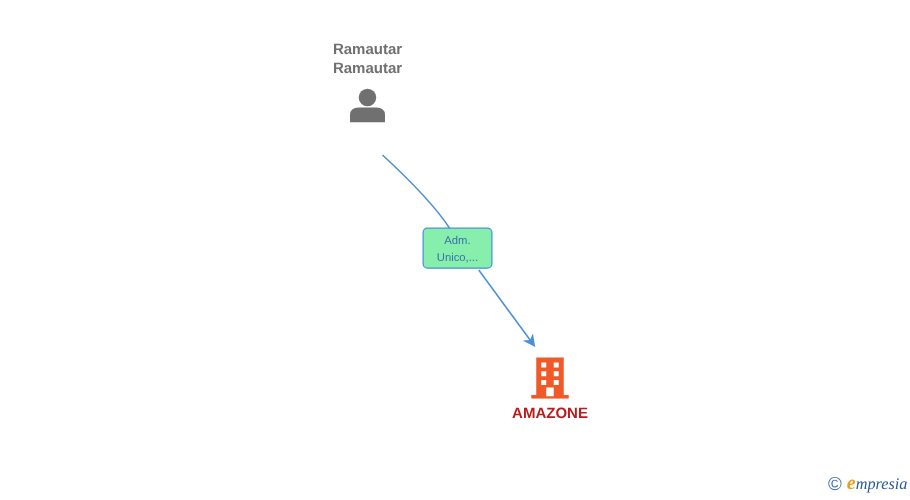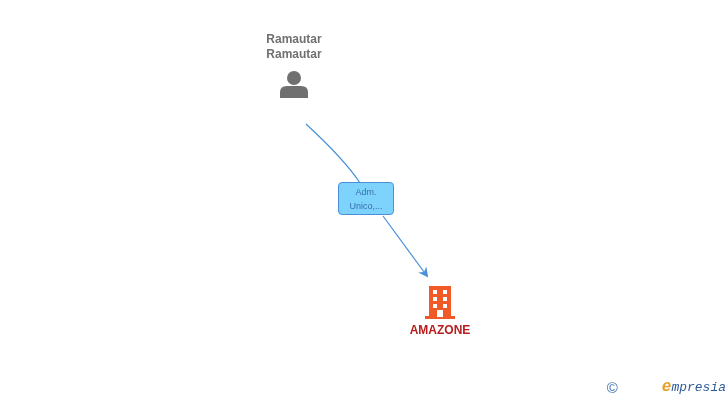--- a/index.html
+++ b/index.html
@@ -7,30 +7,30 @@
       width: 728px; height: 400px; position: relative; overflow: hidden;
       background: #ffffff;
       font-family: "Liberation Sans", sans-serif;
     }
     .edges { position: absolute; left: 0; top: 0; width: 728px; height: 400px; }
     .person-node { position: absolute; left: 244px; top: 32px; width: 100px; text-align: center; font-weight: bold; }
     .person-label { font-size: 12px; line-height: 15px; color: #707070; }
     .person-icon { display: block; margin: 8px auto 0; }
     .edge-label {
       position: absolute; left: 338px; top: 182px; width: 56px; height: 33px;
-      border: 1px solid #4a90d9; border-radius: 4px; background: #7dd3fc;
+      border: 1px solid #4a90d9; border-radius: 4px; background: #86efac;
       box-sizing: border-box; text-align: center;
       font-size: 9px; line-height: 14px; color: #3a6fb0; padding-top: 2px;
     }
     .company-node { position: absolute; left: 390px; top: 285px; width: 100px; text-align: center; }
     .company-icon { display: block; margin: 0 auto; }
     .company-label { font-size: 12px; line-height: 15px; color: #b91c1c; font-weight: bold; margin-top: 4px; }
     .footer { position: absolute; right: 2px; bottom: 4px; display: flex; align-items: center; gap: 4px; }
     .copyright { font-size: 15px; color: #3a6fb0; }
-    .brand { font-family: Liberation Mono, monospace; font-style: italic; font-size: 13px; color: #2a5a9a; margin-left: 40px; }
+    .brand { font-family: Liberation Serif, serif; font-style: italic; font-size: 13px; color: #2a5a9a; }
     .brand-e { color: #e8a020; font-size: 16px; font-weight: bold; }
   </style>
 </head>
 <body>
 
 <svg class="edges" viewBox="0 0 728 400">
   <defs>
     <marker id="arrow" markerWidth="10" markerHeight="10" refX="8" refY="5" orient="auto" markerUnits="userSpaceOnUse">
       <path d="M0,0 L10,5 L0,10 L3,5 Z" fill="#4a90d9"></path>
     </marker>

